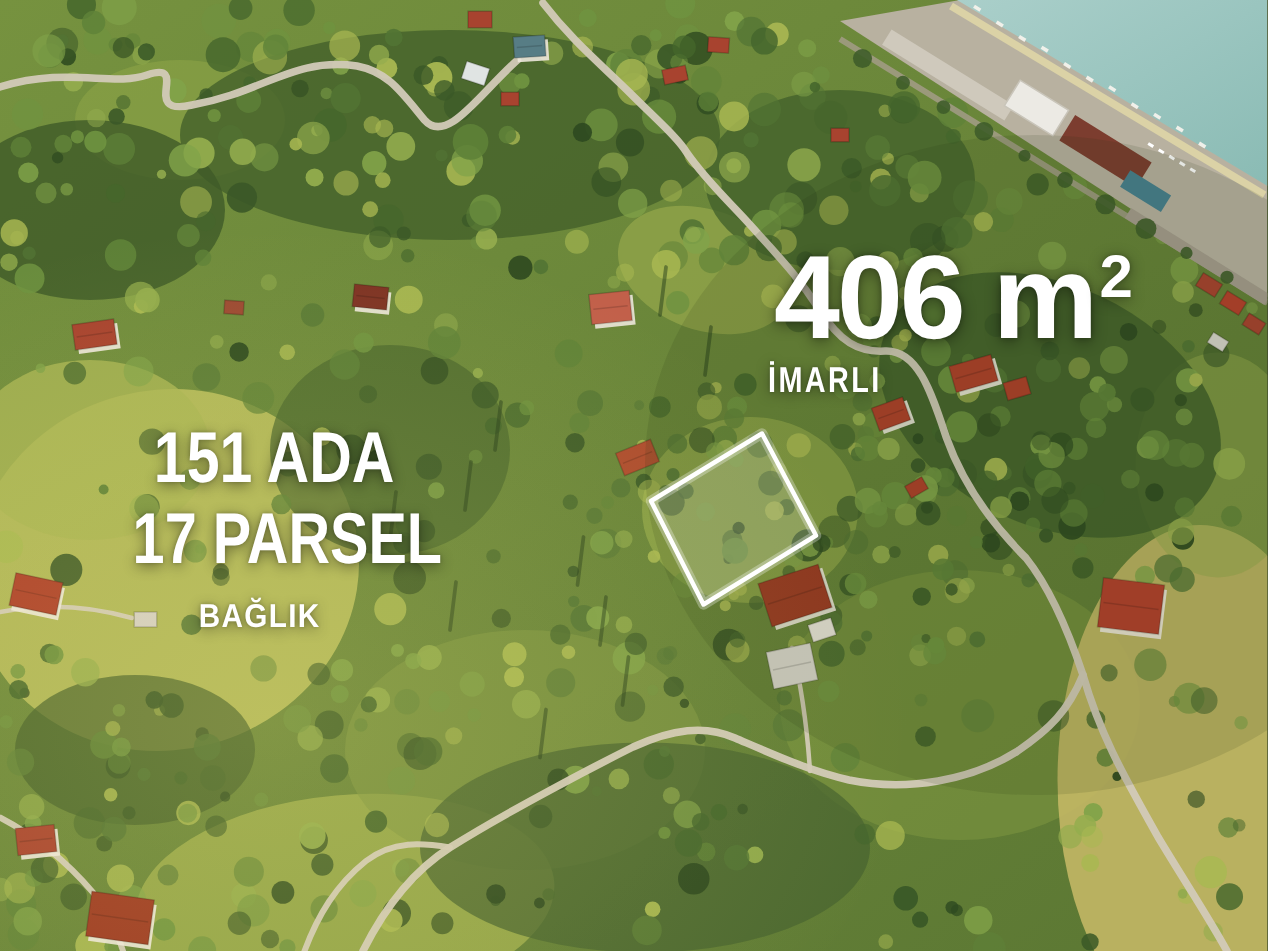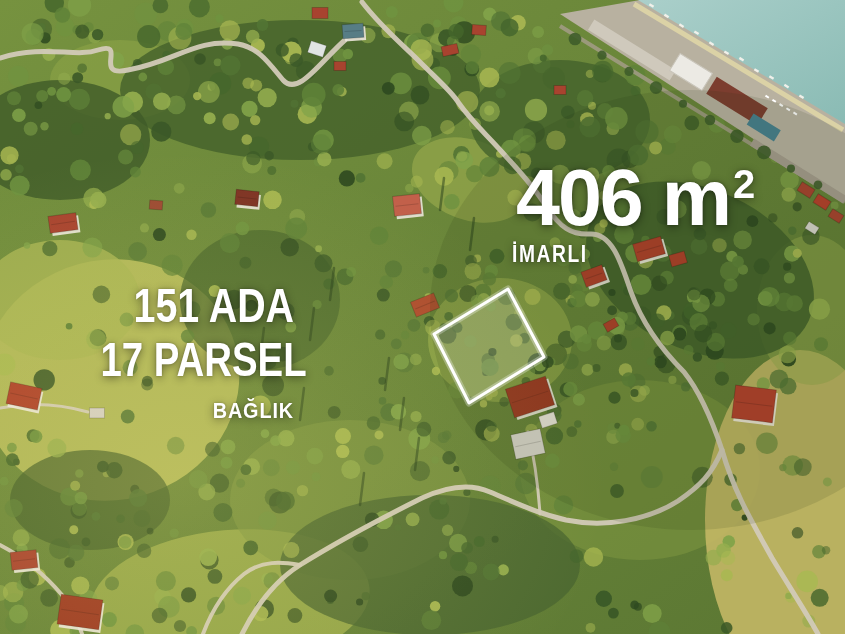--- a/index.html
+++ b/index.html
@@ -8,21 +8,21 @@
     background:#6d8a3c;font-family:"Liberation Sans",sans-serif;
   }
   .photo svg{position:absolute;left:0;top:0;}
   .ovl{position:absolute;color:#ffffff;font-weight:bold;line-height:1;
        text-shadow:0 2px 10px rgba(0,0,0,.45),0 0 3px rgba(0,0,0,.25);
        white-space:nowrap;user-select:none;}
   .area{left:516px;top:158px;font-size:79px;letter-spacing:-2px;}
   .area .sup{font-size:40px;position:relative;top:-27px;margin-left:3px;letter-spacing:0;}
   .zoning{left:512px;top:242px;font-size:24px;letter-spacing:2px;
           transform:scaleX(.8);transform-origin:0 50%;}
-  .idblock{left:52px;top:282px;width:242px;text-align:right;}
+  .idblock{left:40px;top:282px;width:242px;text-align:center;}
   .idblock .row{line-height:1;transform-origin:100% 50%;color:#fff;font-weight:bold;
                 text-shadow:0 2px 10px rgba(0,0,0,.45),0 0 3px rgba(0,0,0,.25);}
   .block-no{font-size:48px;transform:scaleX(.82);margin-bottom:6px;}
   .parcel-no{font-size:48px;transform:scaleX(.80);}
   .land-type{font-size:22px;transform:scaleX(.90);margin-top:16px;letter-spacing:1px;}
 </style>
 </head>
 <body>
 
 <div class="photo">

